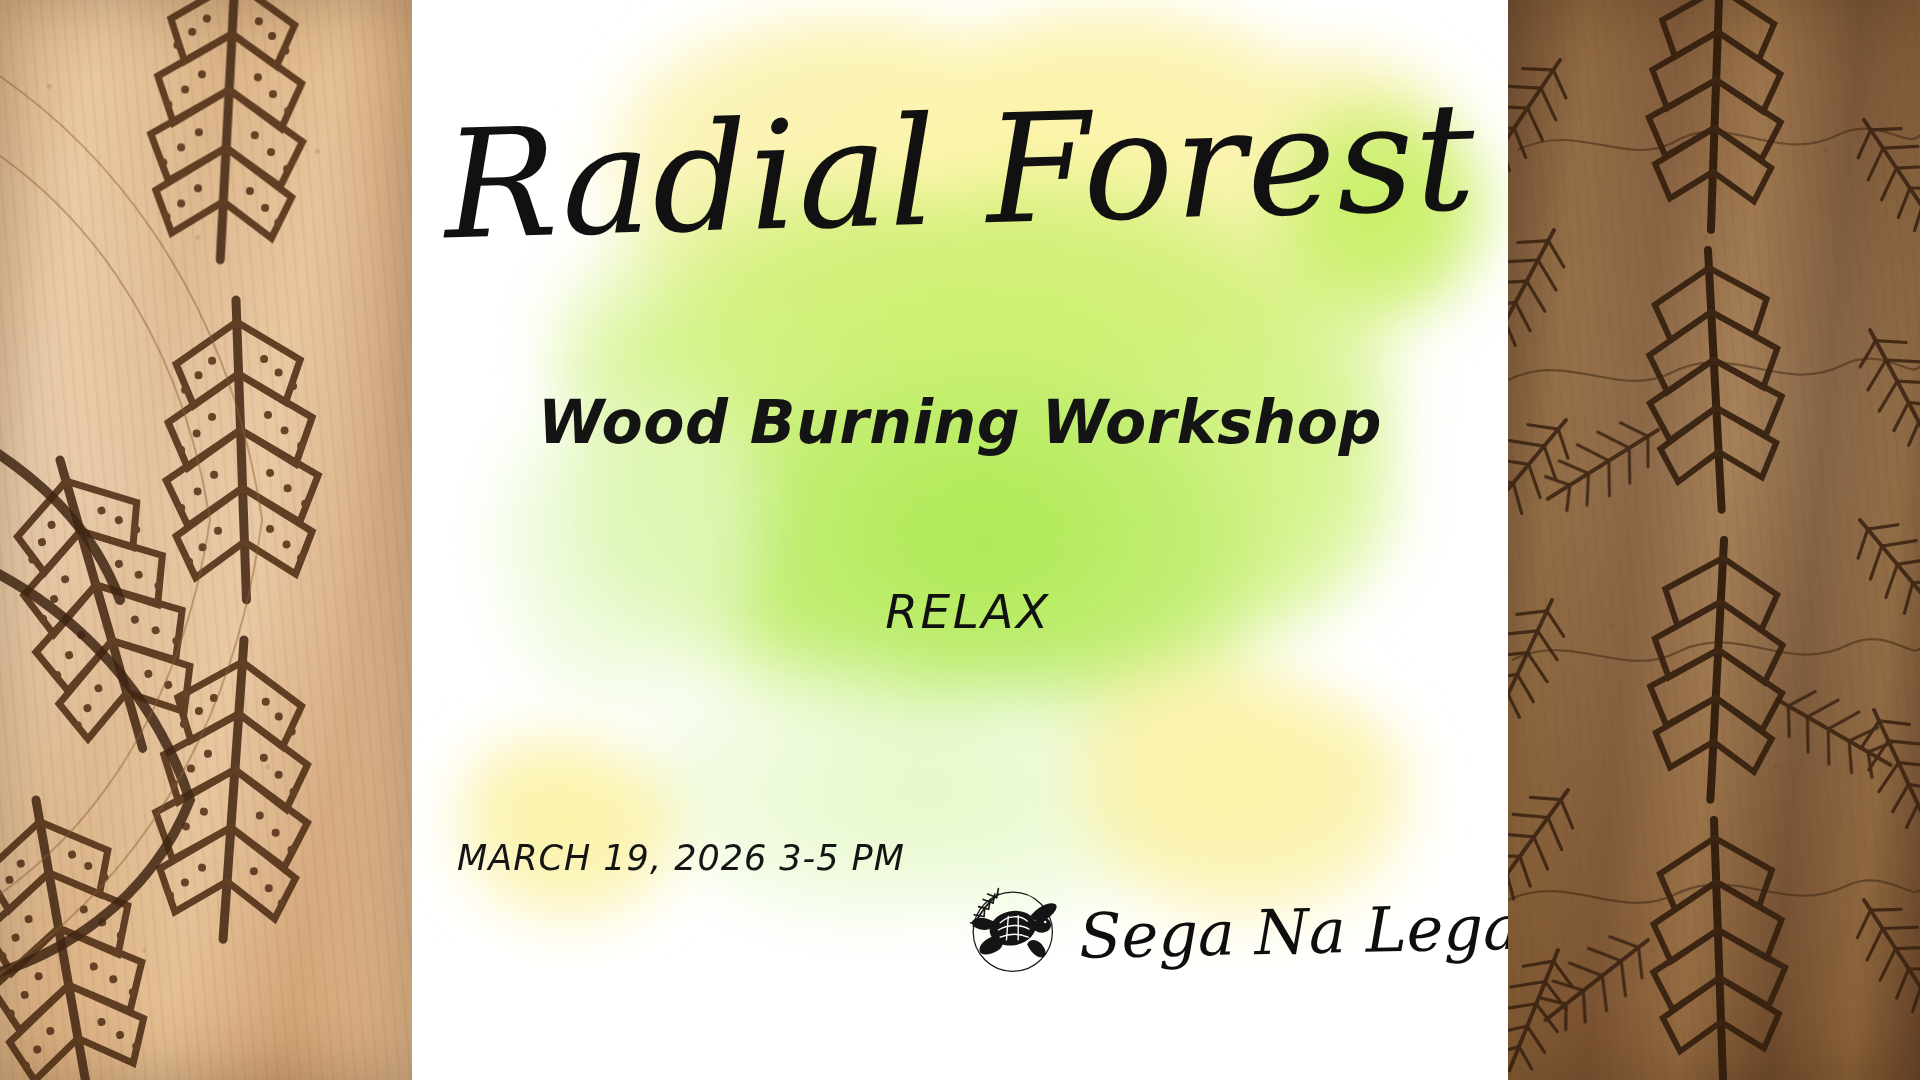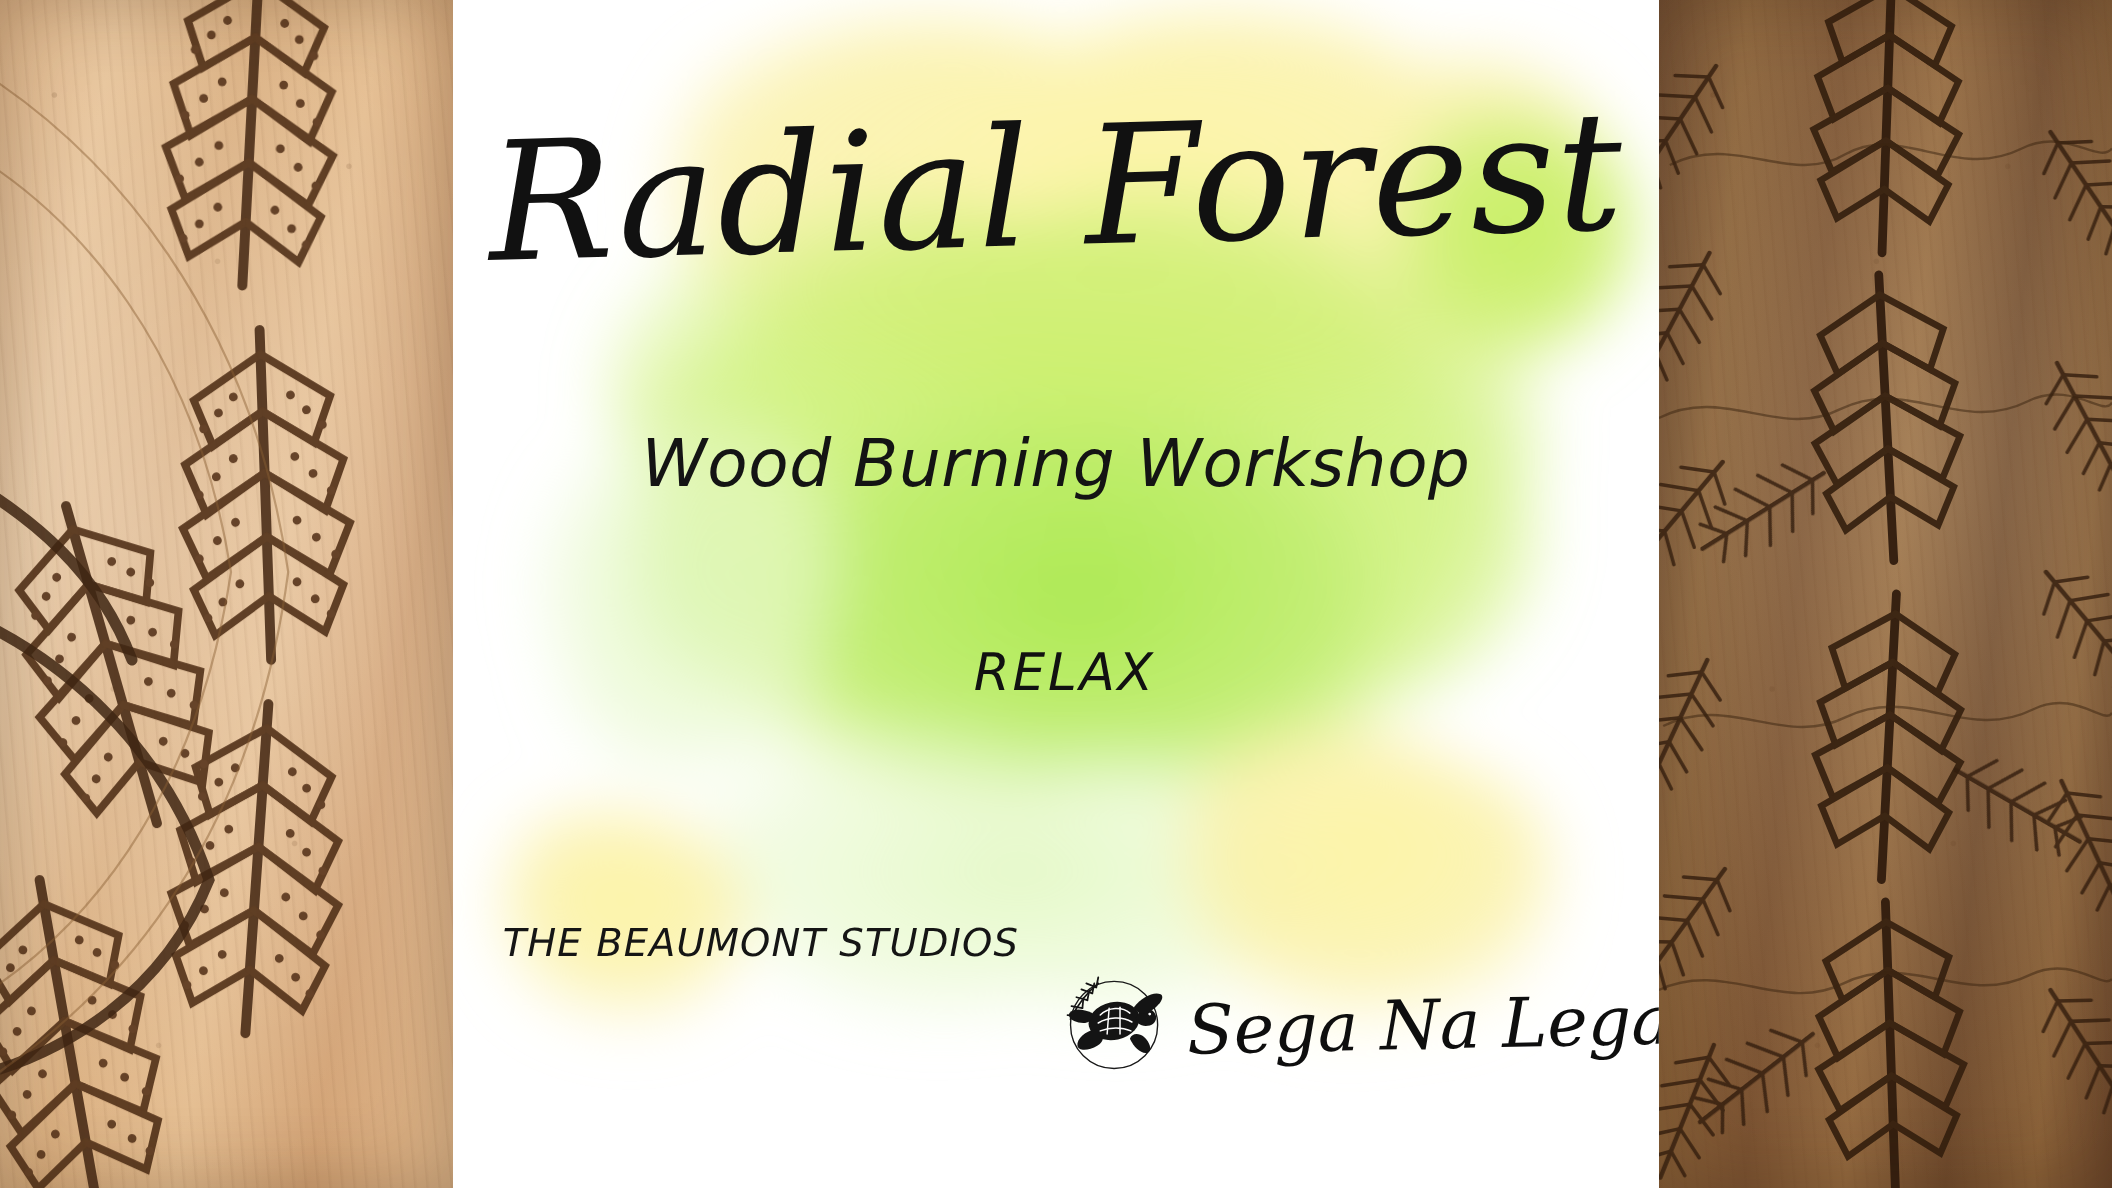--- a/index.html
+++ b/index.html
@@ -106,21 +106,21 @@
     white-space: nowrap;
   }
 
   .subtitle {
     position: absolute;
     left: 0; right: 0;
     top: 392px;
     text-align: center;
     font-family: "DejaVu Sans", sans-serif;
     font-style: italic;
-    font-weight: 400;
+    font-weight: 700;
     font-size: 60px;
     line-height: 1;
     letter-spacing: .5px;
     color: #141414;
   }
 
   .keywords {
     position: absolute;
     left: 0; right: 0;
     top: 584px;
@@ -379,21 +379,21 @@
 
     <div class="title">Radial Forest</div>
 
     <div class="subtitle">Wood Burning Workshop</div>
 
     <div class="keywords">
       <span>RELAX</span>
     </div>
 
     <div class="details">
-      <div>THE BEAUMONT STUDIOS</div>
+      <div>MARCH 19, 2026 3-5 PM</div>
     </div>
 
     <div class="brand">
       <svg class="brand-mark" viewBox="0 0 120 120">
 
         <circle cx="62" cy="62" r="44" fill="none" stroke="#1a1a1a" stroke-width="1.4"></circle>
 
         <g stroke="#141414" stroke-width="1.8" fill="none" stroke-linecap="round">
           <path d="M46,20 C36,28 26,40 18,56"></path>
           <path d="M44,24 L34,20"></path>

